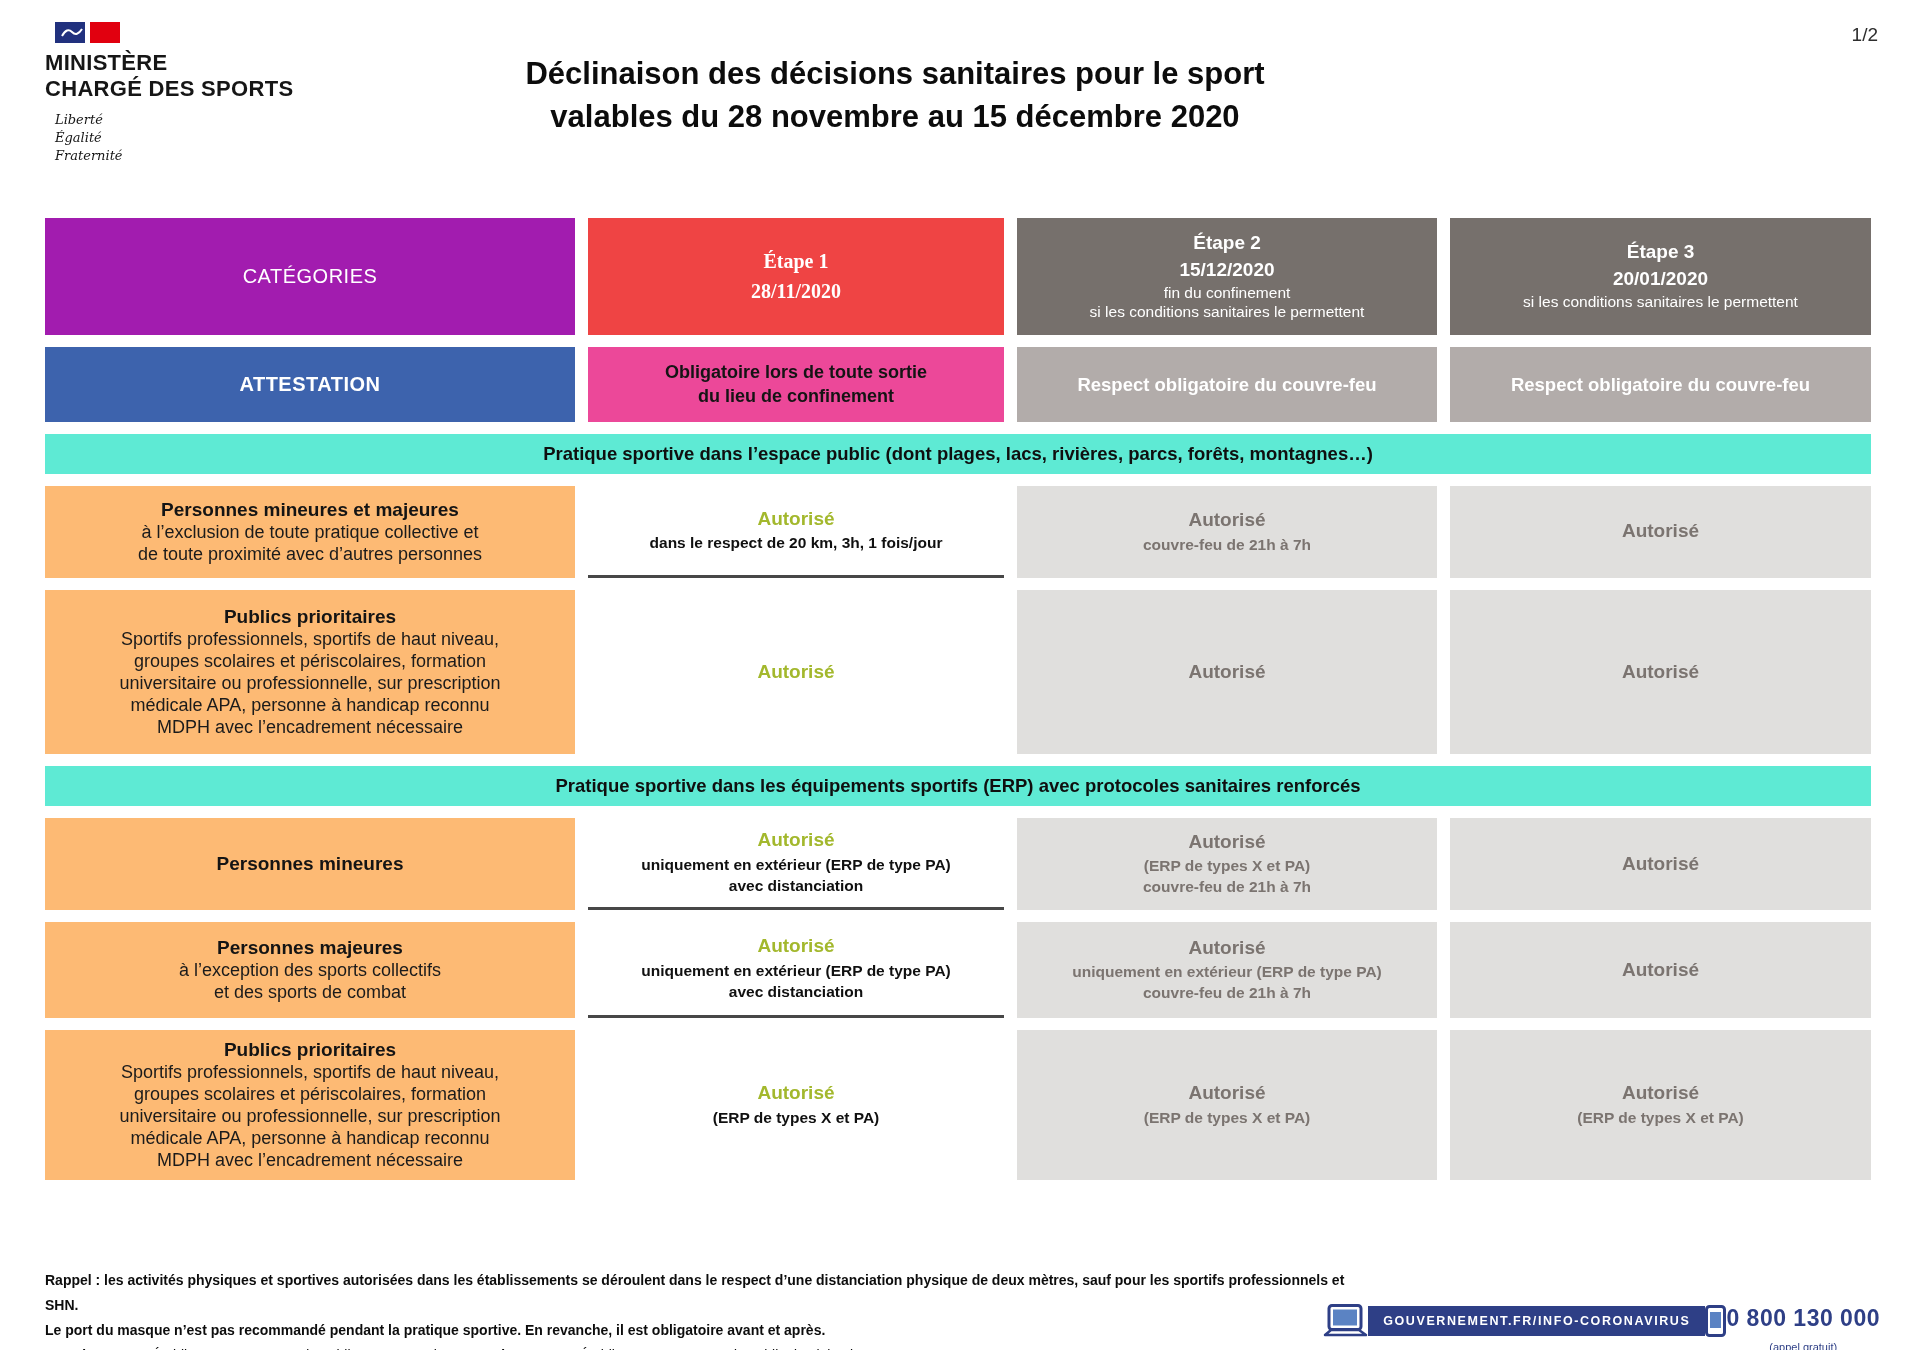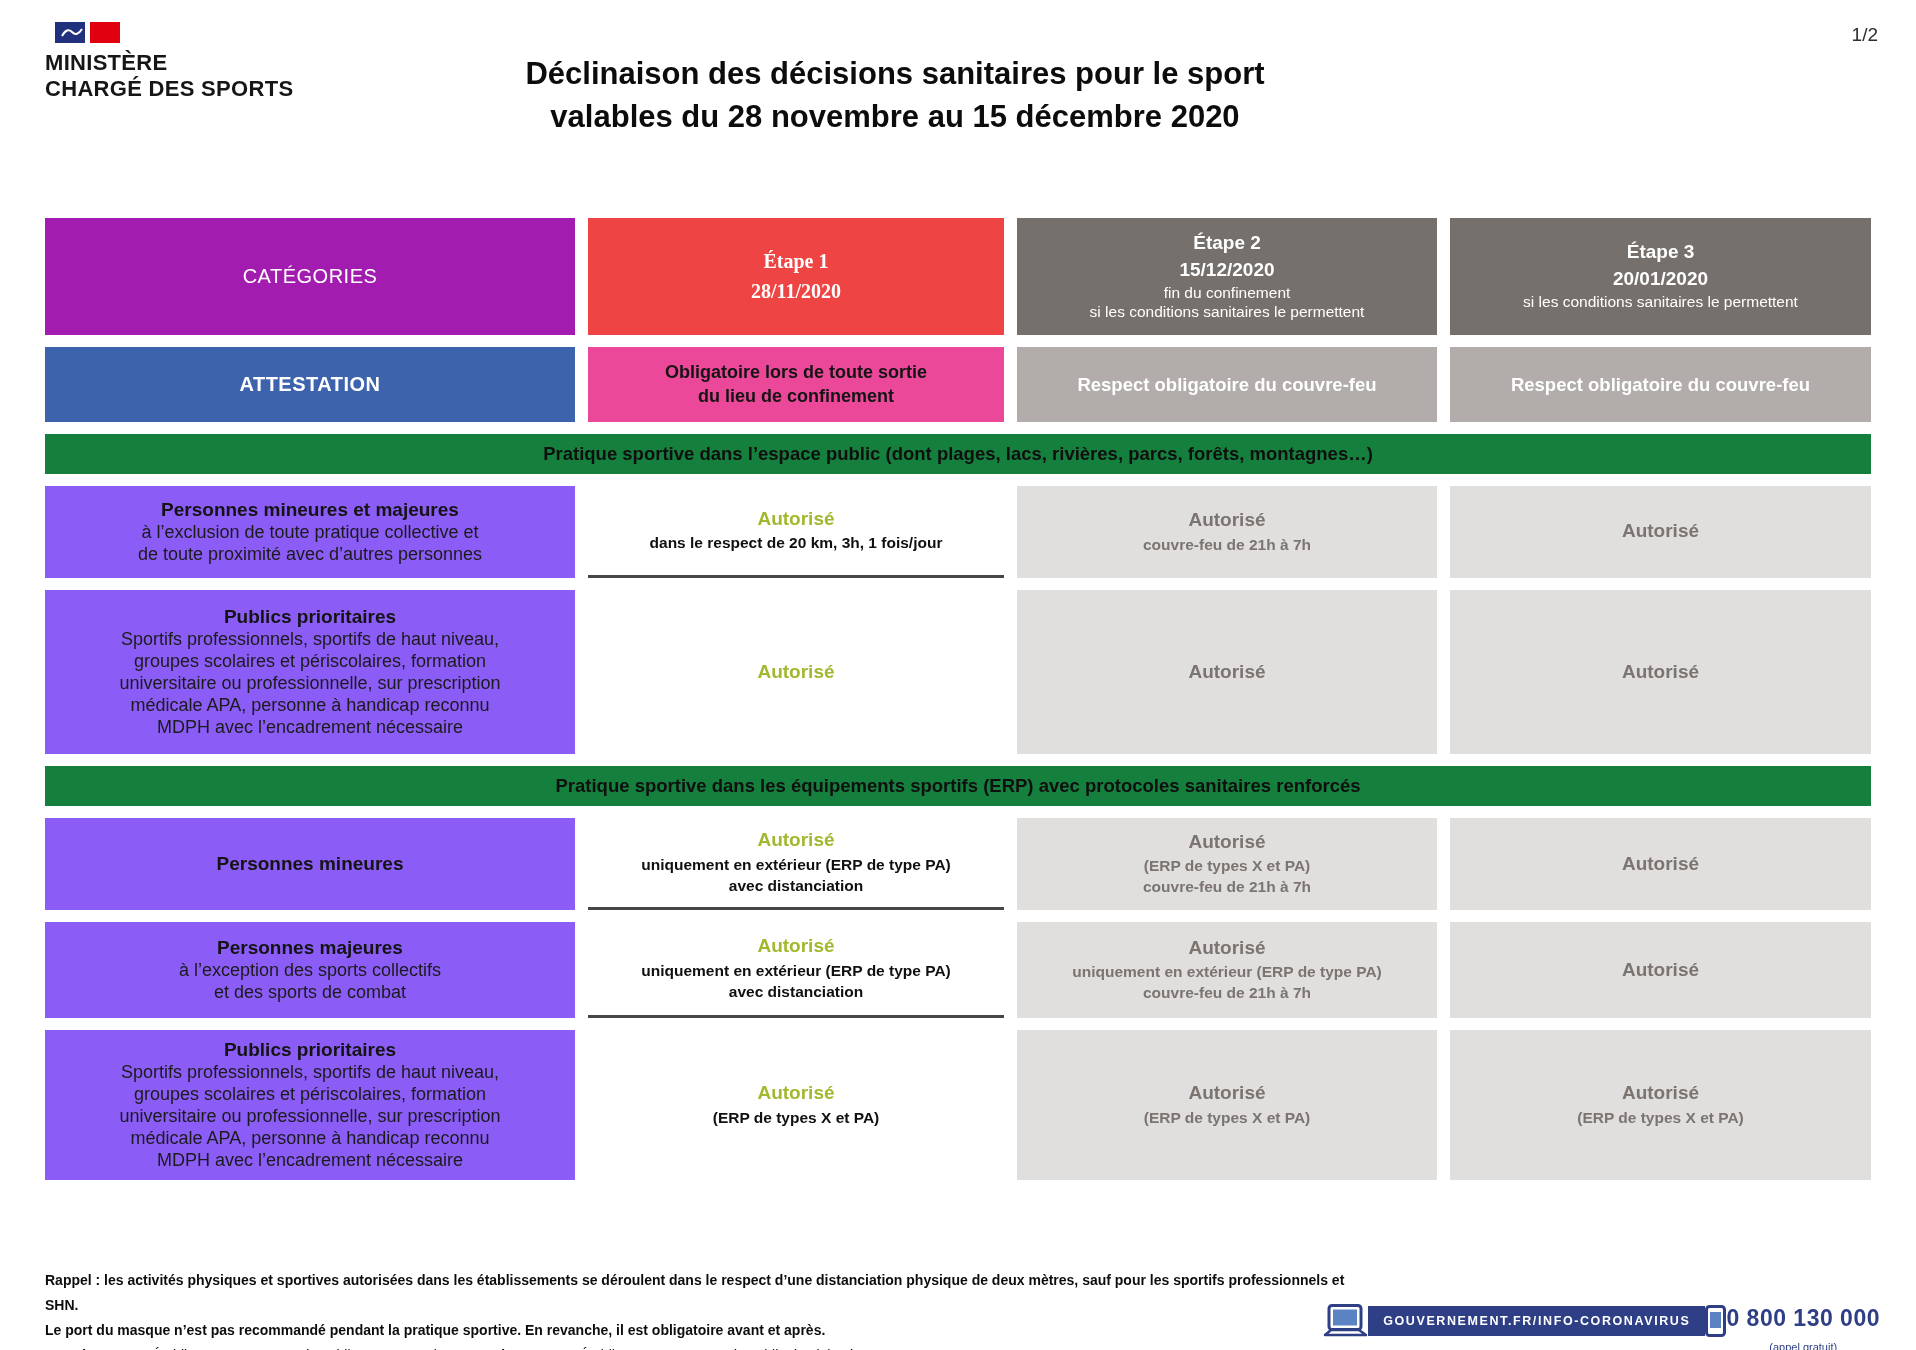--- a/index.html
+++ b/index.html
@@ -41,23 +41,23 @@
   .etape-title { font-size:20px; font-weight:bold; margin-bottom:7px; }
   .etape-date  { font-size:20px; font-weight:bold; }
   .e23-head .etape-title { font-size:19px; margin-bottom:5px; }
   .e23-head .etape-date  { font-size:19px; }
   .etape-sub { font-size:15.5px; line-height:1.25; margin-top:2px; white-space:pre-line; }
 
   .att-label { background:#3d63ad; color:#fff; font-size:20px; font-weight:bold; letter-spacing:0.5px; }
   .att-e1 { background:#ec4899; color:#141414; font-size:18px; font-weight:bold; line-height:1.3; white-space:pre-line; }
   .att-e23 { background:#b2acaa; color:#fff; font-size:18.5px; font-weight:bold; }
 
-  .band { grid-column:1 / -1; background:#15803d; color:#0f0f0f; font-size:18.5px; font-weight:bold; min-height:40px; display:flex; align-items:center; justify-content:center; text-align:center; }
-
-  .cat { background:#8b5cf6; }
+  .band { grid-column:1 / -1; background:#5eead4; color:#0f0f0f; font-size:18.5px; font-weight:bold; min-height:40px; display:flex; align-items:center; justify-content:center; text-align:center; }
+
+  .cat { background:#fdba74; }
   .cat-title { font-size:19px; font-weight:bold; color:#141414; line-height:1.25; }
   .cat-body  { font-size:18px; color:#1b1b1b; line-height:1.22; white-space:pre-line; }
 
   .e1 { background:#ffffff; }
   .e1 .status { color:#a3b82d; }
   .e1 .detail { color:#101010; }
   .rule { border-bottom:3px solid #474747; }
 
   .e23 { background:#e0dfdd; }
   .e23 .status { color:#7b7470; }
@@ -86,20 +86,25 @@
       <rect width="30" height="21" fill="#21317e"></rect>
       <path d="M7 14 Q12 5 17 10 T27 7" stroke="#ffffff" fill="none" stroke-width="2"></path>
     </svg>
     <svg width="30" height="21">
       <rect width="30" height="21" fill="#e1000f"></rect>
     </svg>
   </div>
   <div class="ministry">
     <div>MINISTÈRE</div>
     <div>CHARGÉ DES SPORTS</div>
+  </div>
+  <div class="motto">
+    <div>Liberté</div>
+    <div>Égalité</div>
+    <div>Fraternité</div>
   </div>
 </div>
 
 <div class="doc-title">
   <div>Déclinaison des décisions sanitaires pour le sport</div>
   <div>valables du 28 novembre au 15 décembre 2020</div>
 </div>
 
 <div class="page-num">1/2</div>
 

